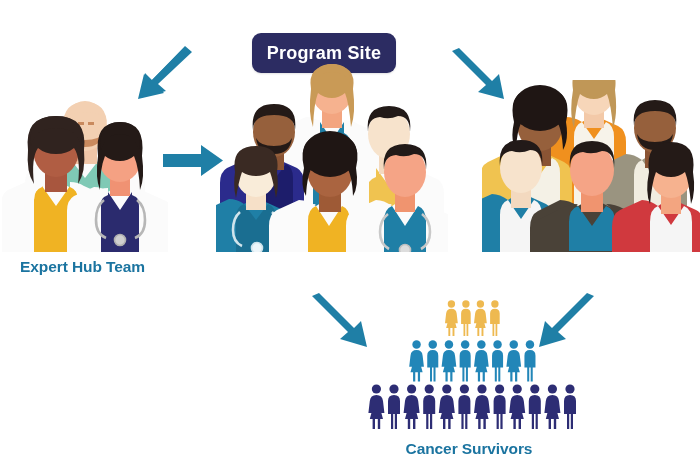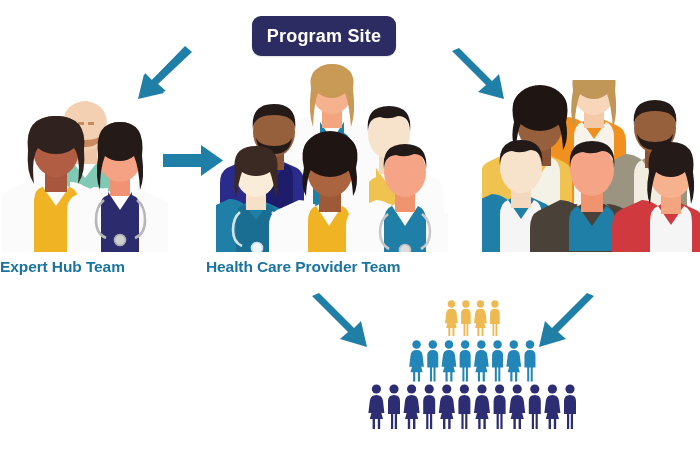--- a/index.html
+++ b/index.html
@@ -8,29 +8,30 @@
     font-family:"Liberation Sans", sans-serif;
   }
   #stage{position:absolute;left:0;top:0;width:700px;height:464px;}
 
   
   .badge{
     position:absolute;
     display:flex;align-items:center;justify-content:center;
     background:#2c2c62;border-radius:9px;
     box-shadow:0 1px 2px rgba(0,0,0,.12);
+    margin-top:17px;
   }
   .badge span{
     color:#ffffff;font-weight:bold;font-size:18px;letter-spacing:.2px;
     font-family:"Liberation Sans", sans-serif;white-space:nowrap;
   }
 
   
   .caption{
-    position:absolute;
+    position:absolute;text-align:center;
     color:#1b74a0;font-weight:bold;font-size:15.5px;
     font-family:"Liberation Sans", sans-serif;white-space:nowrap;
     letter-spacing:-.1px;
   }
 
   
   .arrow{position:absolute;}
   .arrow svg{display:block;overflow:visible;}
 
   
@@ -191,23 +192,20 @@
         <rect x="179" y="126" width="20" height="22" fill="#f0946f"></rect>
         <ellipse cx="189" cy="108" rx="21" ry="25" fill="#f5a486"></ellipse>
         <path d="M168 106 q-3 -26 21 -26 q24 0 21 26 q0 -16 -12 -16 q-9 4 -18 1 q-12 1 -12 15 z" fill="#221a18"></path>
         <path d="M172 150 q-8 6 -8 18 q0 12 9 17" stroke="#c9c9c9" stroke-width="2.6" fill="none"></path>
         <path d="M206 150 q8 6 8 18 q0 12 -9 17" stroke="#c9c9c9" stroke-width="2.6" fill="none"></path>
         <circle cx="189" cy="186" r="5.5" fill="#dddddd" stroke="#c0c0c0" stroke-width="1.6"></circle>
       </g>
     </svg>
   </div>
 
-  <div class="caption" style="left:206px;top:258px;width:250px;">
-    <span>Health Care Provider Team</span>
-  </div>
 
   <div class="group" style="left:482px;top:80px;">
     <svg width="218" height="172" viewBox="0 0 218 172">
 
       <g>
         <path d="M100 42 q-8 -5 -16 -5 l-20 9 q-8 4 -8 16 v110 h88 v-110 q0 -12 -8 -16 l-20 -9 q-8 0 -16 5 z" fill="#f0901e"></path>
         <path d="M100 42 l12 17 l12 -17 q8 3 8 15 v115 h-40 v-115 q0 -12 8 -15 z" fill="#f7f3ea"></path>
         <rect x="102" y="28" width="20" height="20" fill="#f3c9a8"></rect>
         <ellipse cx="112" cy="10" rx="21" ry="25" fill="#f7d6b9"></ellipse>
         <path d="M91 10 q-4 -26 21 -26 q25 0 21 26 q3 24 -2 38 q-2 -24 -6 -34 q-6 5 -13 5 q-8 0 -14 -5 q-4 10 -6 34 q-5 -14 -1 -38 z" fill="#c09757"></path>
@@ -360,14 +358,17 @@
             <path d="M8 11 q-6 0 -6.6 6 l-1.4 12 h3 l-1.6 6 h13.2 l-1.6 -6 h3 l-1.4 -12 q-0.6 -6 -6.6 -6 z M4.2 35 v10 h2.4 v-10 z M9.4 35 v10 h2.4 v-10 z"></path>
           </g>
           <g transform="translate(202,88) scale(1)" fill="#2d2d74">
             <circle cx="8" cy="5" r="4.6"></circle>
             <path d="M8 11 q-6 0 -6 6 v13 h3 v15 h2.2 v-15 h1.6 v15 h2.2 v-15 h3 v-13 q0 -6 -6 -6 z"></path>
           </g>
         </g>
       </svg>
   </div>
 
+  <div class="caption" style="left:374px;top:440px;width:190px;">
+    <span>Cancer Survivors</span>
+  </div>
 
 </div>
 
 </body></html>

